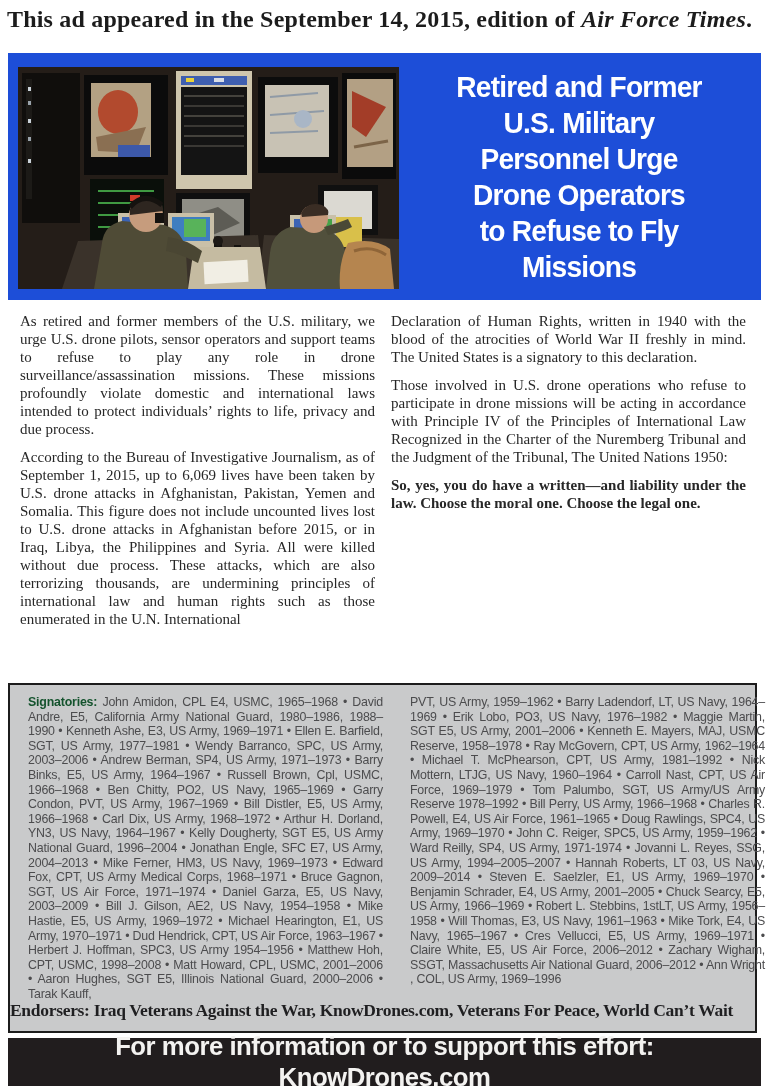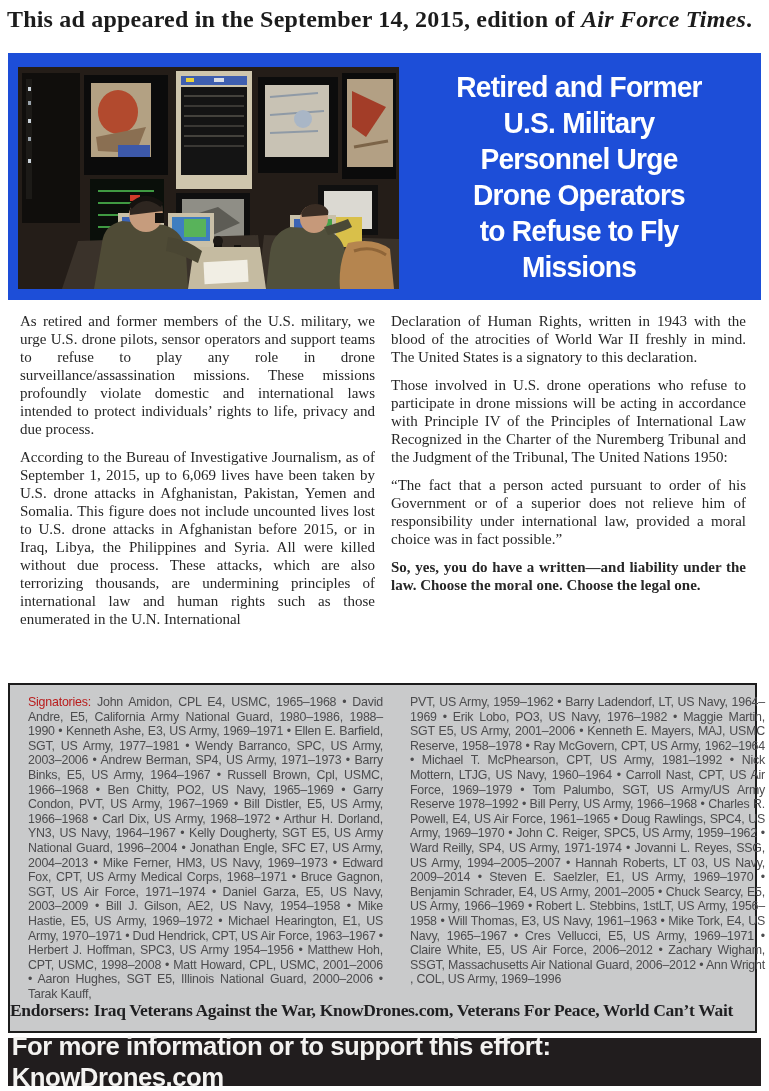--- a/index.html
+++ b/index.html
@@ -18,25 +18,25 @@
   .body-copy{position:absolute;left:20px;top:312px;width:730px;height:368px;display:flex;gap:16px;}
   .bcol{width:355px;font-size:15px;line-height:18px;color:#272727;text-align:justify;}
   .bcol p{margin:0 0 10px 0;}
   .bcol p.strong{font-weight:bold;}
 
   
   .sig-box{position:absolute;left:8px;top:683px;width:749px;height:350px;background:#c9cacb;border:2px solid #1c1c1c;box-sizing:border-box;}
   .sig-col{position:absolute;top:10px;width:355px;font-family:"Liberation Sans",sans-serif;font-size:12.4px;line-height:14.6px;color:#4c4c4e;text-align:justify;letter-spacing:-0.2px;}
   .sig-col-left{left:18px;}
   .sig-col-right{left:400px;}
-  .sig-label{font-weight:normal;color:#b91c1c;}
+  .sig-label{font-weight:bold;color:#14532d;}
   .endorsers{position:absolute;left:0;right:0;bottom:10px;text-align:left;font-family:Liberation Serif, serif;font-weight:bold;font-size:17.5px;letter-spacing:-0.3px;color:#1f1f21;}
 
   
-  .footer-bar{position:absolute;left:8px;top:1038px;width:753px;height:48px;background:#211d1e;display:flex;align-items:center;justify-content:center;}
+  .footer-bar{position:absolute;left:8px;top:1038px;width:753px;height:48px;background:#211d1e;display:flex;align-items:center;justify-content:center;text-align:center;}
   .footer-bar span{color:#f3f2f0;font-family:"Liberation Sans",sans-serif;font-weight:bold;font-size:26px;letter-spacing:-0.5px;transform:scaleX(0.99);}
 </style>
 </head>
 <body>
 
 <div class="attribution"><span>This ad appeared in the September 14, 2015, edition of </span><span class="src">Air Force Times</span><span>.</span></div>
 
 <div class="hero">
   <svg class="hero-photo" viewBox="0 0 381 222" preserveAspectRatio="none">
     <rect width="381" height="222" fill="#241d18"></rect>
@@ -134,23 +134,22 @@
     <span>Missions</span>
   </div>
 </div>
 
 <div class="body-copy">
   <div class="bcol">
     <p>As retired and former members of the U.S. military, we urge U.S. drone pilots, sensor operators and support teams to refuse to play any role in drone surveillance/assassination missions. These missions profoundly violate domestic and international laws intended to protect individuals’ rights to life, privacy and due process.</p>
     <p>According to the Bureau of Investigative Journalism, as of September 1, 2015, up to 6,069 lives have been taken by U.S. drone attacks in Afghanistan, Pakistan, Yemen and Somalia. This figure does not include uncounted lives lost to U.S. drone attacks in Afghanistan before 2015, or in Iraq, Libya, the Philippines and Syria. All were killed without due process. These attacks, which are also terrorizing thousands, are undermining principles of international law and human rights such as those enumerated in the U.N. International</p>
   </div>
   <div class="bcol">
-    <p>Declaration of Human Rights, written in 1943 with the blood of the atrocities of World War II freshly in mind. The United States is a signatory to this declaration.</p>
+    <p>Declaration of Human Rights, written in 1940 with the blood of the atrocities of World War II freshly in mind. The United States is a signatory to this declaration.</p>
     <p>Those involved in U.S. drone operations who refuse to participate in drone missions will be acting in accordance with Principle IV of the Principles of International Law Recognized in the Charter of the Nuremberg Tribunal and the Judgment of the Tribunal, The United Nations 1950:</p>
-    <p>“The fact that a person acted pursuant to order of his Government or of a superior does not relieve him of responsibility under international law, provided a moral choice was in fact possible.”</p>
     <p class="strong">So, yes, you do have a written—and liability under the law. Choose the moral one. Choose the legal one.</p>
   </div>
 </div>
 
 <div class="sig-box">
   <div class="sig-col sig-col-left"><span class="sig-label">Signatories:</span><span> John Amidon, CPL E4, USMC, 1965–1968 • David Andre, E5, California Army National Guard, 1980–1986, 1988–1990 • Kenneth Ashe, E3, US Army, 1969–1971 • Ellen E. Barfield, SGT, US Army, 1977–1981 • Wendy Barranco, SPC, US Army, 2003–2006 • Andrew Berman, SP4, US Army, 1971–1973 • Barry Binks, E5, US Army, 1964–1967 • Russell Brown, Cpl, USMC, 1966–1968 • Ben Chitty, PO2, US Navy, 1965–1969 • Garry Condon, PVT, US Army, 1967–1969 • Bill Distler, E5, US Army, 1966–1968 • Carl Dix, US Army, 1968–1972 • Arthur H. Dorland, YN3, US Navy, 1964–1967 • Kelly Dougherty, SGT E5, US Army National Guard, 1996–2004 • Jonathan Engle, SFC E7, US Army, 2004–2013 • Mike Ferner, HM3, US Navy, 1969–1973 • Edward Fox, CPT, US Army Medical Corps, 1968–1971 • Bruce Gagnon, SGT, US Air Force, 1971–1974 • Daniel Garza, E5, US Navy, 2003–2009 • Bill J. Gilson, AE2, US Navy, 1954–1958 • Mike Hastie, E5, US Army, 1969–1972 • Michael Hearington, E1, US Army, 1970–1971 • Dud Hendrick, CPT, US Air Force, 1963–1967 • Herbert J. Hoffman, SPC3, US Army 1954–1956 • Matthew Hoh, CPT, USMC, 1998–2008 • Matt Howard, CPL, USMC, 2001–2006 • Aaron Hughes, SGT E5, Illinois National Guard, 2000–2006 • Tarak Kauff,</span></div>
   <div class="sig-col sig-col-right"><span>PVT, US Army, 1959–1962 • Barry Ladendorf, LT, US Navy, 1964–1969 • Erik Lobo, PO3, US Navy, 1976–1982 • Maggie Martin, SGT E5, US Army, 2001–2006 • Kenneth E. Mayers, MAJ, USMC Reserve, 1958–1978 • Ray McGovern, CPT, US Army, 1962–1964 • Michael T. McPhearson, CPT, US Army, 1981–1992 • Nick Mottern, LTJG, US Navy, 1960–1964 • Carroll Nast, CPT, US Air Force, 1969–1979 • Tom Palumbo, SGT, US Army/US Army Reserve 1978–1992 • Bill Perry, US Army, 1966–1968 • Charles R. Powell, E4, US Air Force, 1961–1965 • Doug Rawlings, SPC4, US Army, 1969–1970 • John C. Reiger, SPC5, US Army, 1959–1962 • Ward Reilly, SP4, US Army, 1971-1974 • Jovanni L. Reyes, SSG, US Army, 1994–2005–2007 • Hannah Roberts, LT 03, US Navy, 2009–2014 • Steven E. Saelzler, E1, US Army, 1969–1970 • Benjamin Schrader, E4, US Army, 2001–2005 • Chuck Searcy, E5, US Army, 1966–1969 • Robert L. Stebbins, 1stLT, US Army, 1956–1958 • Will Thomas, E3, US Navy, 1961–1963 • Mike Tork, E4, US Navy, 1965–1967 • Cres Vellucci, E5, US Army, 1969–1971 • Claire White, E5, US Air Force, 2006–2012 • Zachary Wigham, SSGT, Massachusetts Air National Guard, 2006–2012 • Ann Wright , COL, US Army, 1969–1996</span></div>
   <div class="endorsers">Endorsers: Iraq Veterans Against the War, KnowDrones.com, Veterans For Peace, World Can’t Wait</div>
 </div>
 

